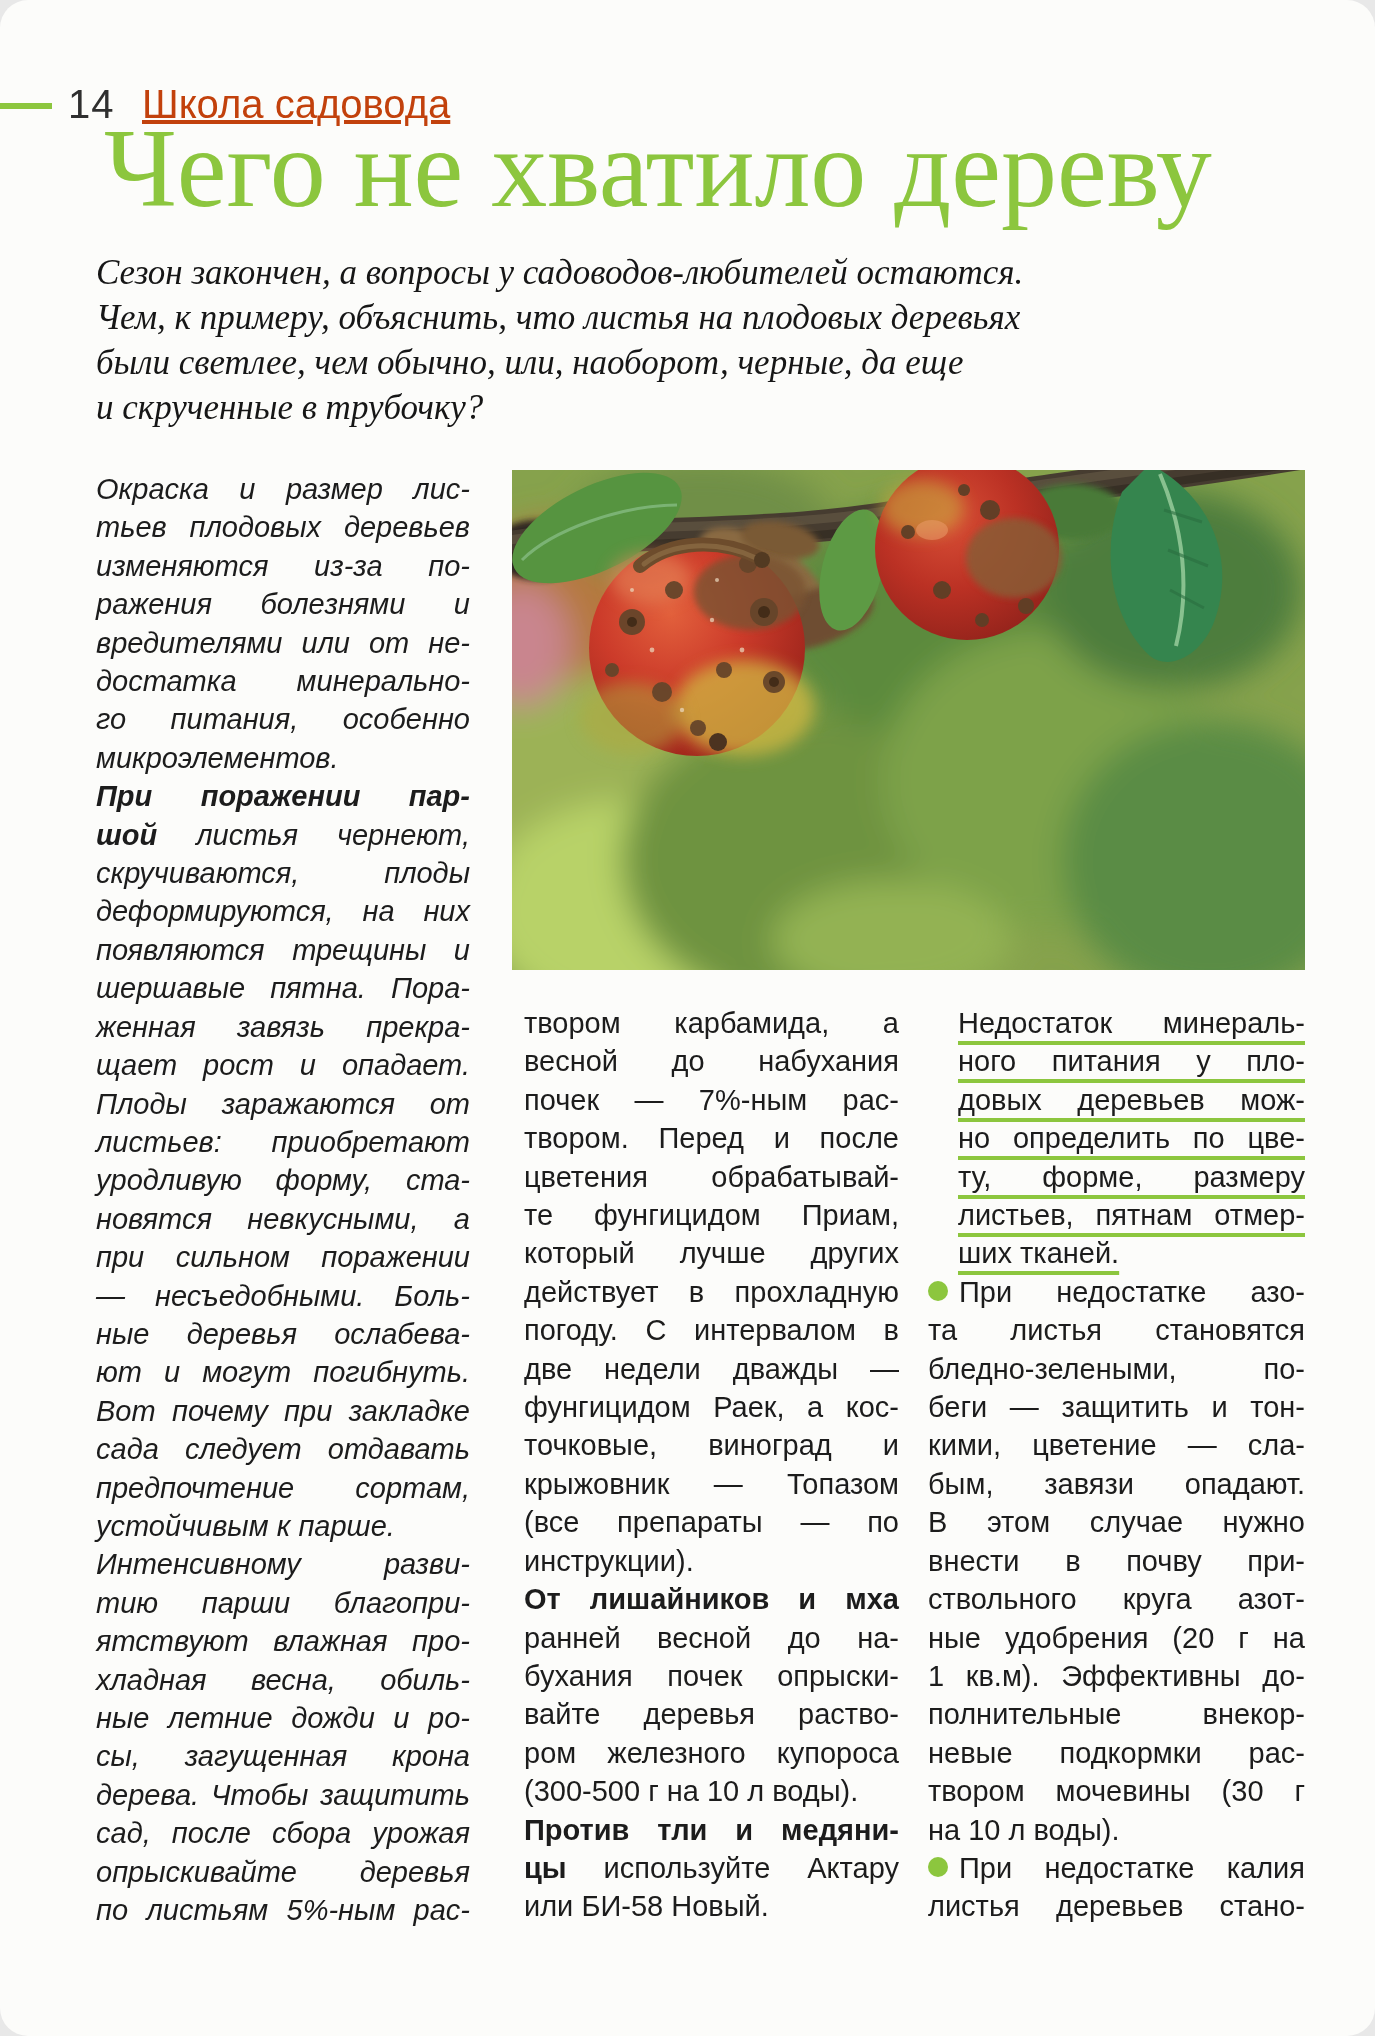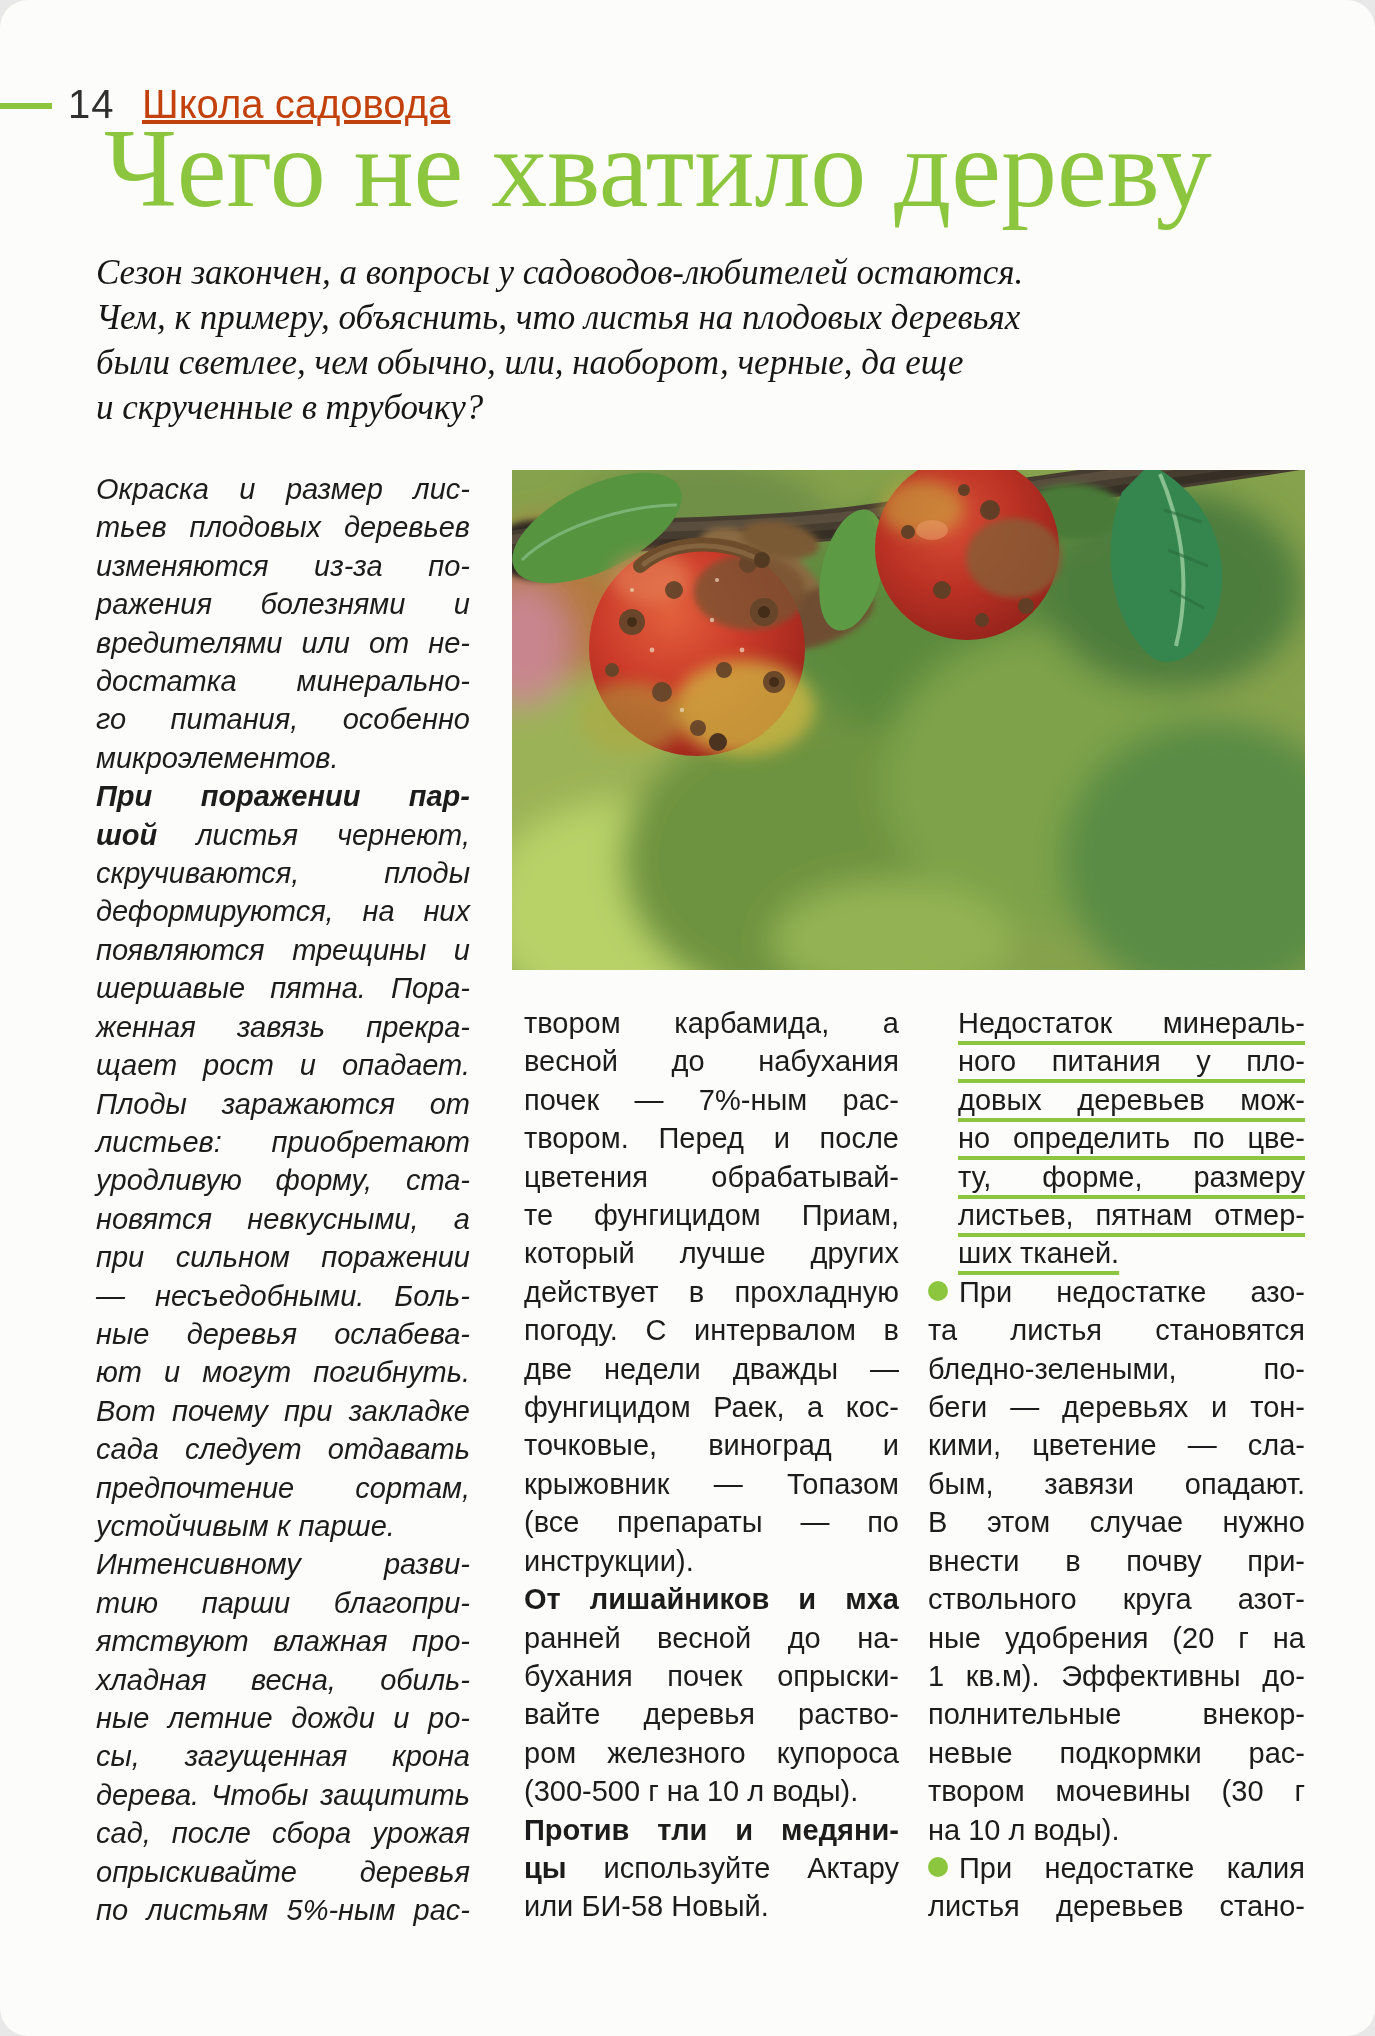--- a/index.html
+++ b/index.html
@@ -227,21 +227,21 @@
       <div class="line ul"><span>Недостаток минераль-</span></div>
       <div class="line ul"><span>ного питания у пло-</span></div>
       <div class="line ul"><span>довых деревьев мож-</span></div>
       <div class="line ul"><span>но определить по цве-</span></div>
       <div class="line ul"><span>ту, форме, размеру</span></div>
       <div class="line ul"><span>листьев, пятнам отмер-</span></div>
       <div class="line ul end"><span>ших тканей.</span></div>
       <div class="line"><span class="dot"></span><span>При недостатке азо-</span></div>
       <div class="line"><span>та листья становятся</span></div>
       <div class="line"><span>бледно-зелеными, по-</span></div>
-      <div class="line"><span>беги — деревьях и тон-</span></div>
+      <div class="line"><span>беги — защитить и тон-</span></div>
       <div class="line"><span>кими, цветение — сла-</span></div>
       <div class="line"><span>бым, завязи опадают.</span></div>
       <div class="line"><span>В этом случае нужно</span></div>
       <div class="line"><span>внести в почву при-</span></div>
       <div class="line"><span>ствольного круга азот-</span></div>
       <div class="line"><span>ные удобрения (20 г на</span></div>
       <div class="line"><span>1 кв.м). Эффективны до-</span></div>
       <div class="line"><span>полнительные внекор-</span></div>
       <div class="line"><span>невые подкормки рас-</span></div>
       <div class="line"><span>твором мочевины (30 г</span></div>

